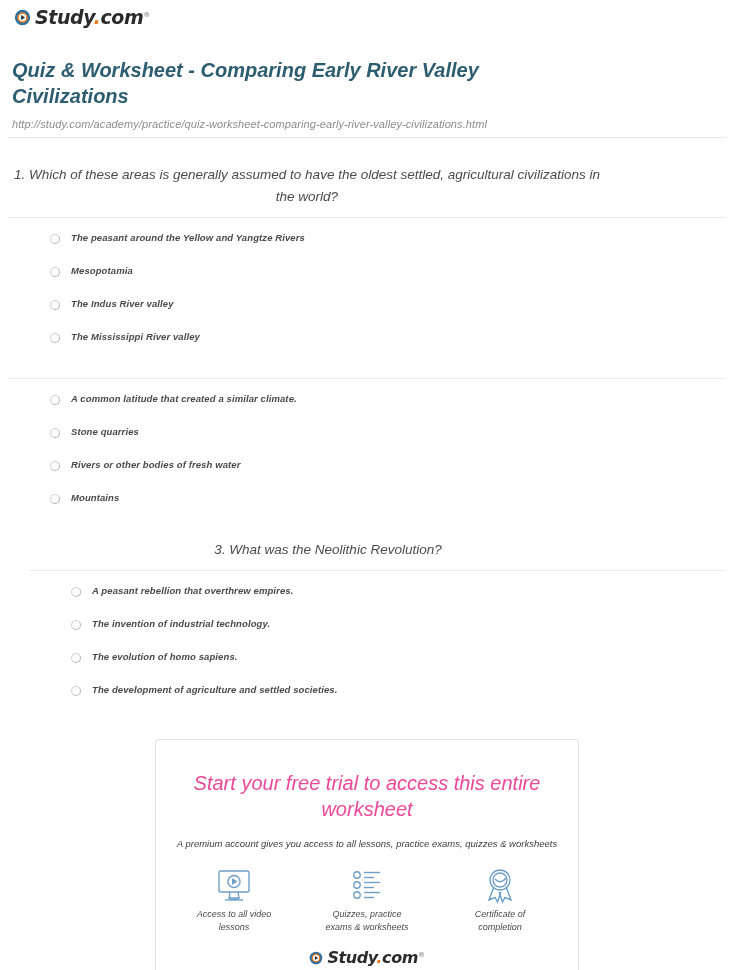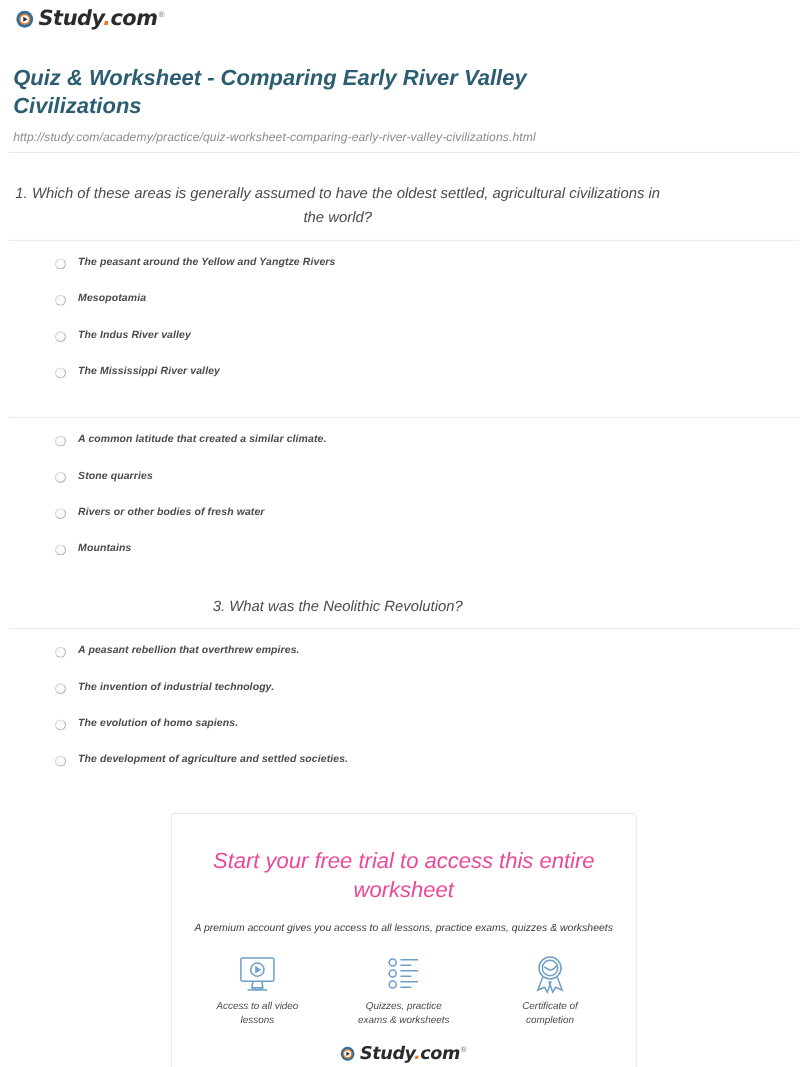--- a/index.html
+++ b/index.html
@@ -278,21 +278,21 @@
           <span class="radio"></span>
           <span class="option-label">Rivers or other bodies of fresh water</span>
         </label>
         <label class="option-row">
           <span class="radio"></span>
           <span class="option-label">Mountains</span>
         </label>
       </div>
     </div>
 
-    <div class="question-block" style="margin-top:32px;">
+    <div class="question-block" style="margin-top:32px;margin-left:21px;">
       <p class="question-text">3. What was the Neolithic Revolution?</p>
       <hr class="question-rule">
       <div class="options">
         <label class="option-row">
           <span class="radio"></span>
           <span class="option-label">A peasant rebellion that overthrew empires.</span>
         </label>
         <label class="option-row">
           <span class="radio"></span>
           <span class="option-label">The invention of industrial technology.</span>

